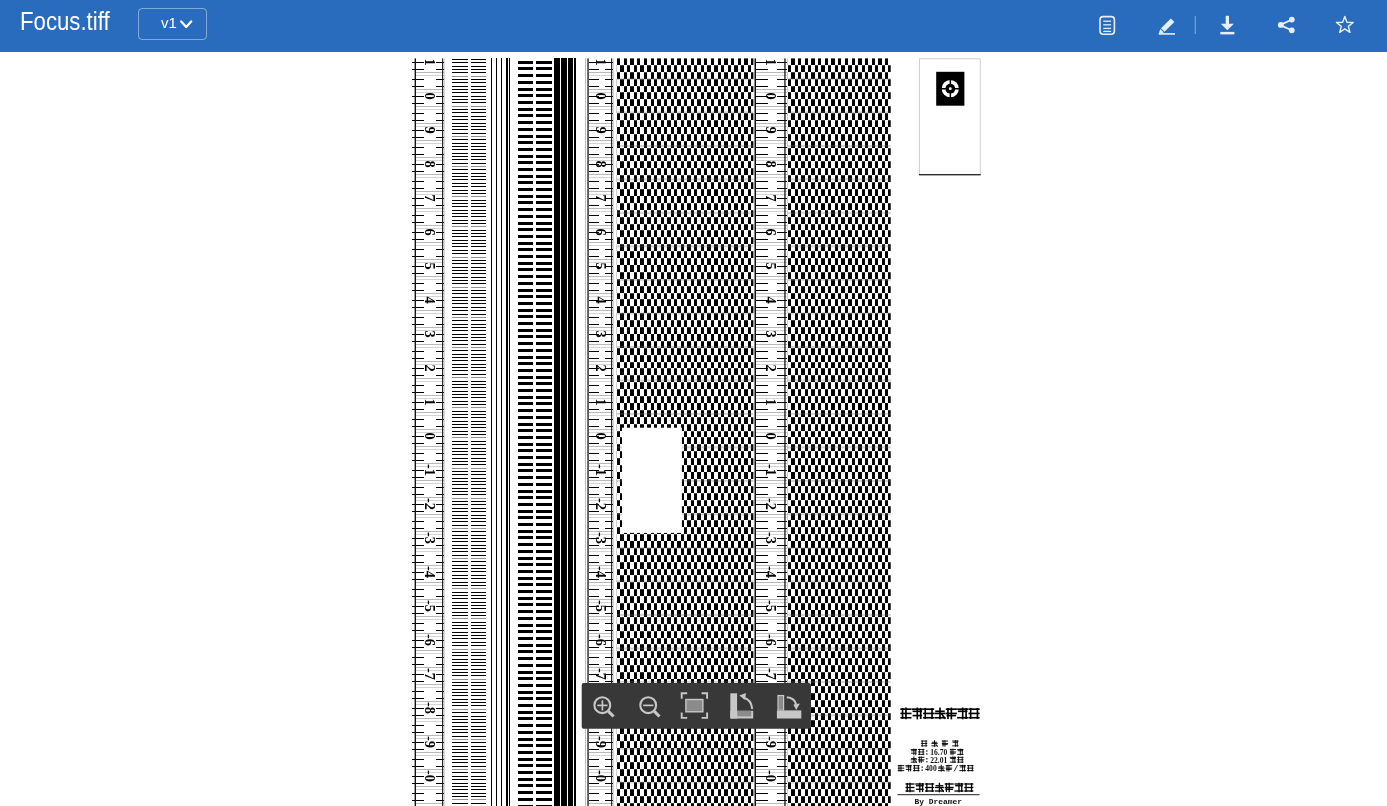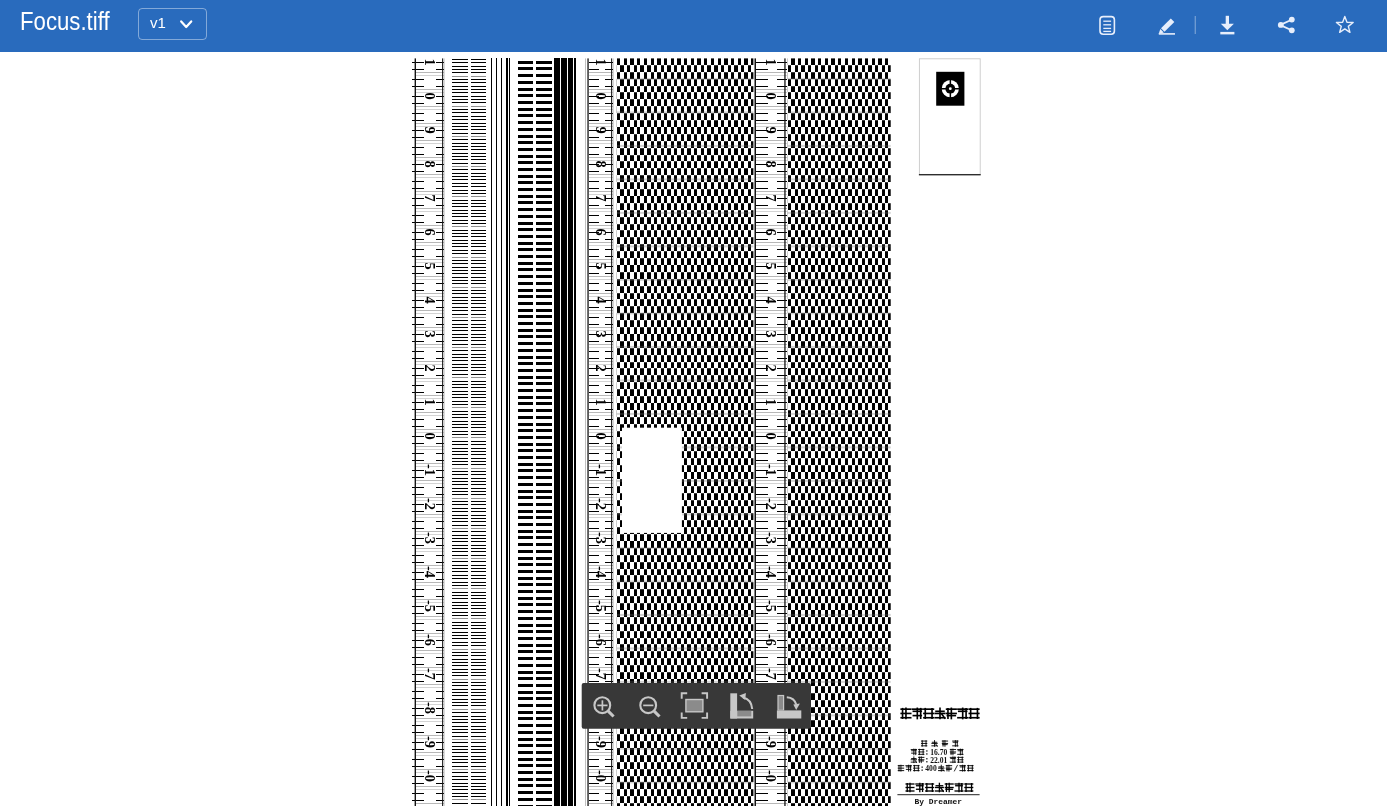--- a/index.html
+++ b/index.html
@@ -1,18 +1,18 @@
 <!DOCTYPE html>
 <html><head><meta charset="utf-8"><style>
 html,body{margin:0;padding:0;width:1387px;height:806px;background:#fff;overflow:hidden;}
 body{font-family:"Liberation Sans",sans-serif;position:relative;}
 .hdr{position:absolute;left:0;top:0;width:1387px;height:52px;background:#296bbd;}
 .title{position:absolute;left:20px;top:7px;font-size:25.5px;font-weight:400;color:#fff;transform:scaleX(0.87);transform-origin:left;}
 .vbtn{position:absolute;left:138px;top:8px;width:67px;height:30px;border:1px solid rgba(255,255,255,0.42);border-radius:4px;color:#fff;font-size:15px;}
-.vbtn span{position:absolute;left:11px;top:5px;}
+.vbtn span{position:absolute;left:22px;top:5px;}
 </style></head><body>
 
 <div class="hdr"></div>
 
 <div class="title">Focus.tiff</div>
 
 <div class="vbtn">
     <span>v1</span>
     <svg width="14" height="10" style="position:absolute;left:41px;top:11px" viewBox="0 0 14 10">
       <path d="M1.2 1.4 L6.2 7.0 L11.2 1.4" stroke="#fff" stroke-width="2.2" fill="none" stroke-linecap="round" stroke-linejoin="round"></path>

